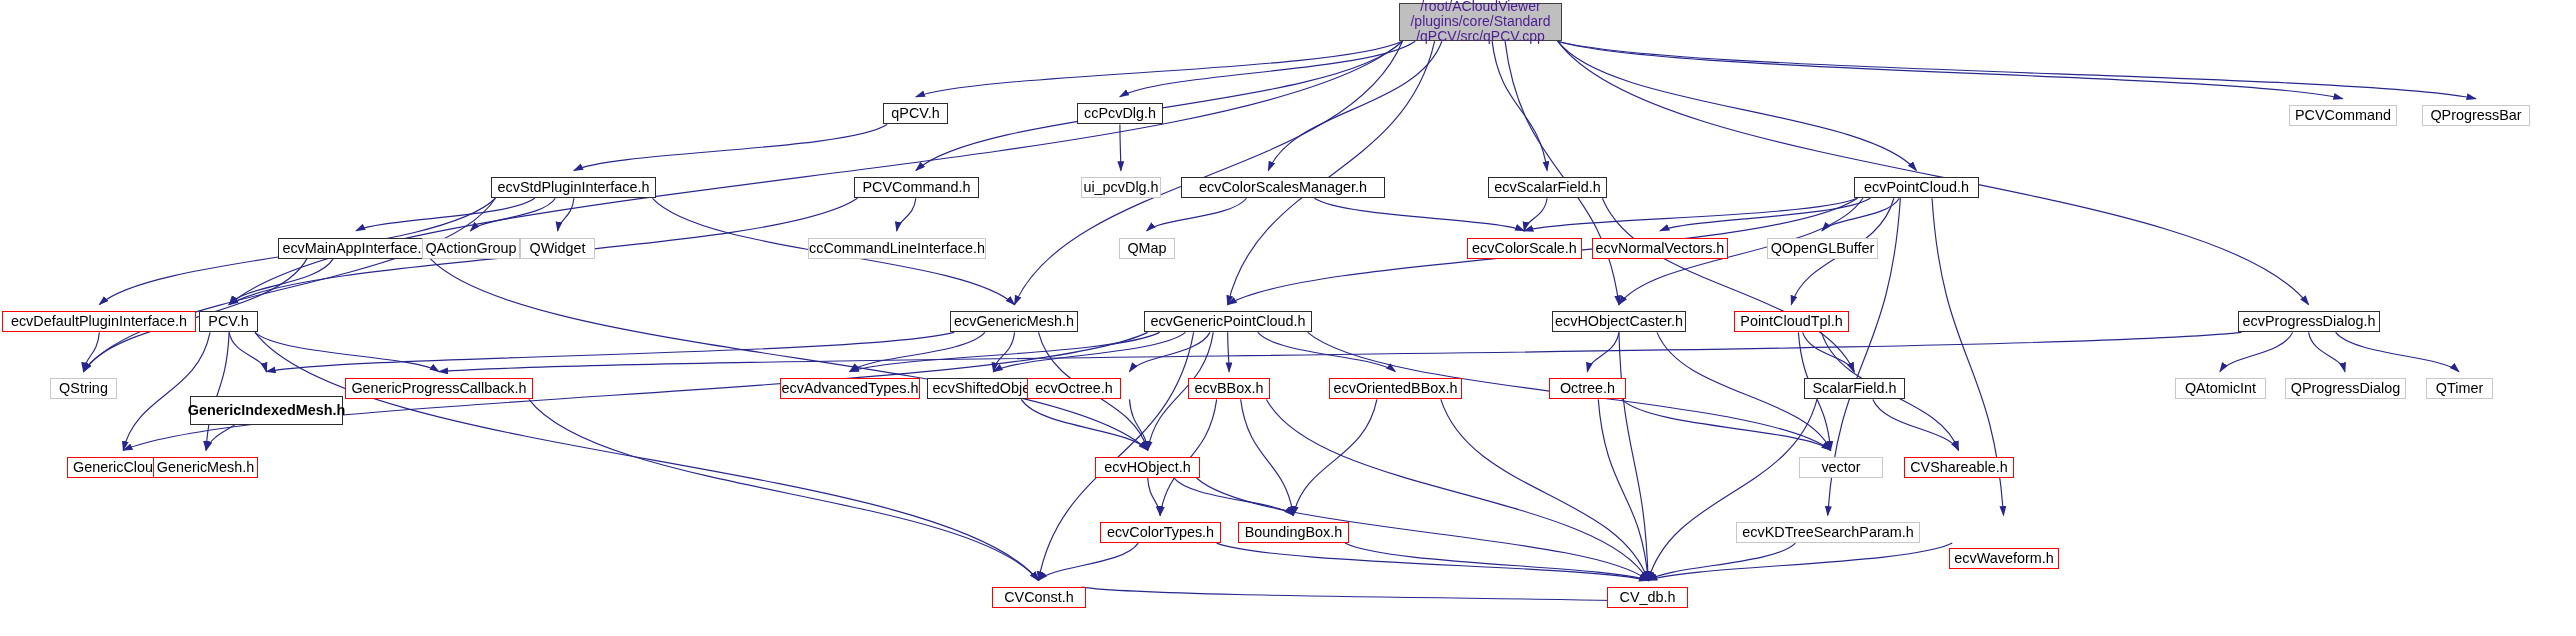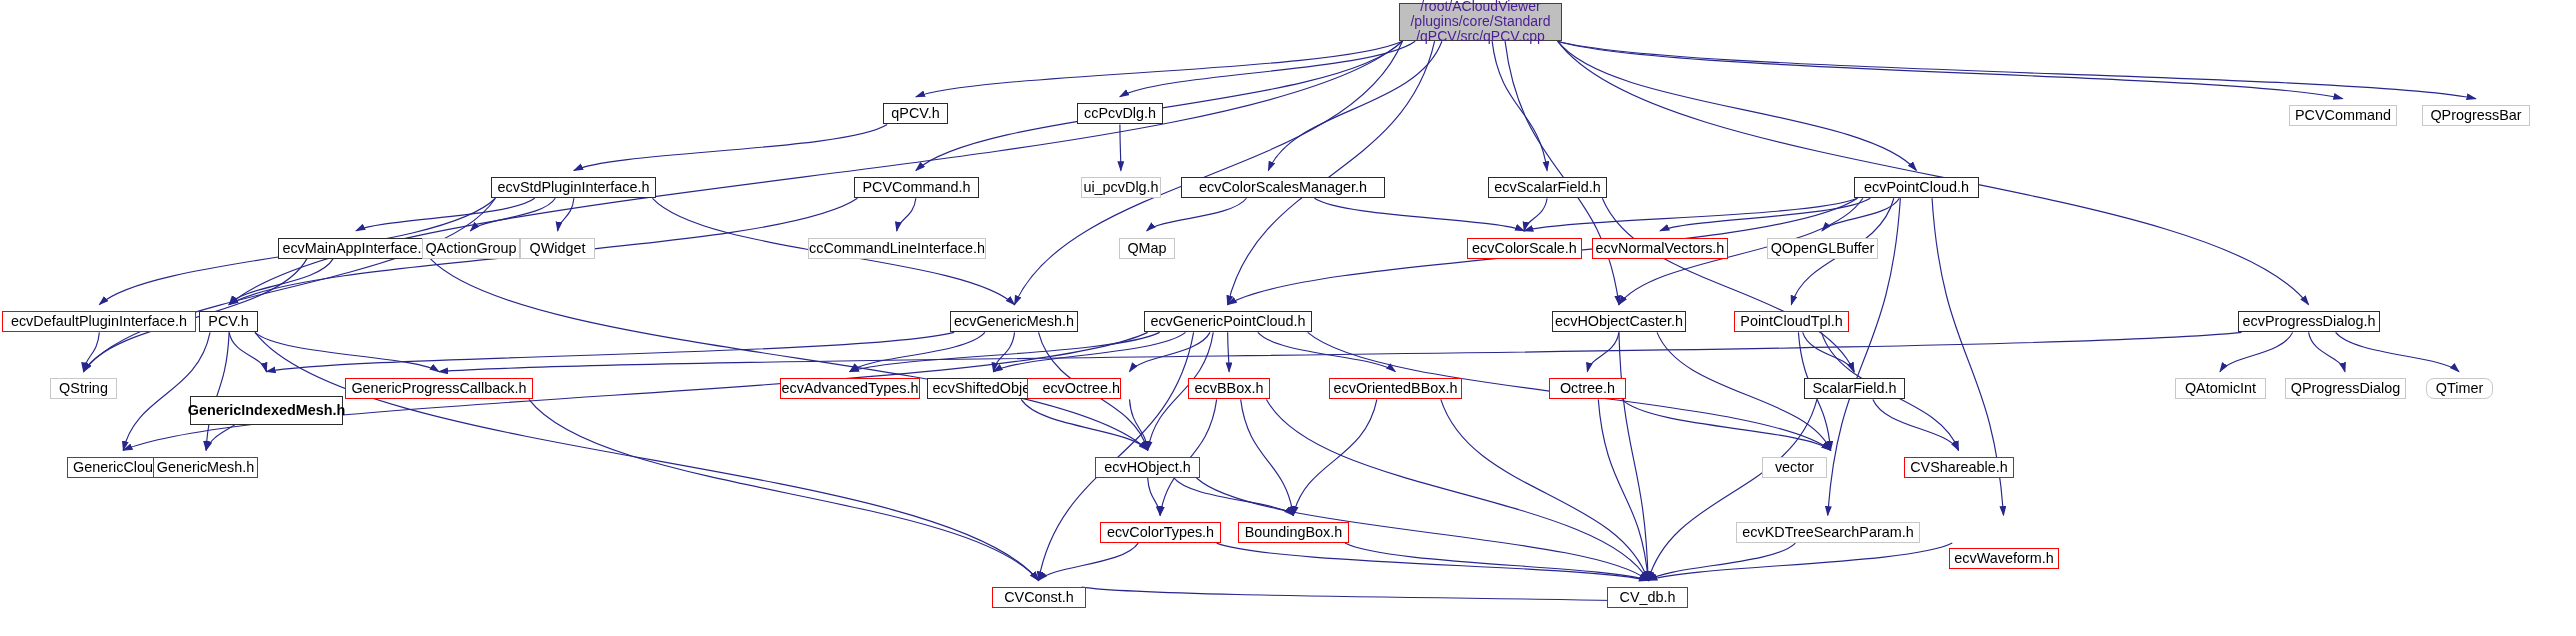--- a/index.html
+++ b/index.html
@@ -208,54 +208,54 @@
     </div>
     <div class="node n-red" id="node-GenProgCb" style="left: 345px; top: 378px; width: 188px; height: 21px;">
       <span>GenericProgressCallback.h</span>
     </div>
     <div class="node n-red" id="node-ecvAdvTypes" style="left: 780px; top: 378px; width: 140px; height: 21px;">
       <span>ecvAdvancedTypes.h</span>
     </div>
     <div class="node n-black" id="node-ecvShiftedObj" style="left: 927px; top: 378px; width: 132px; height: 21px;">
       <span>ecvShiftedObject.h</span>
     </div>
-    <div class="node n-red" id="node-ecvOctree" style="left: 1027px; top: 378px; width: 94px; height: 21px; justify-content: flex-end;">
+    <div class="node n-red" id="node-ecvOctree" style="left: 1027px; top: 378px; width: 94px; height: 21px;">
       <span>ecvOctree.h</span>
     </div>
     <div class="node n-red" id="node-ecvBBox" style="left: 1188px; top: 378px; width: 82px; height: 21px;">
       <span>ecvBBox.h</span>
     </div>
     <div class="node n-red" id="node-ecvOrientedBB" style="left: 1329px; top: 378px; width: 133px; height: 21px;">
       <span>ecvOrientedBBox.h</span>
     </div>
     <div class="node n-red" id="node-Octree" style="left: 1549px; top: 378px; width: 77px; height: 21px;">
       <span>Octree.h</span>
     </div>
     <div class="node n-black" id="node-ScalarField" style="left: 1804px; top: 378px; width: 101px; height: 21px;">
       <span>ScalarField.h</span>
     </div>
     <div class="node n-gray" id="node-QAtomicInt" style="left: 2175px; top: 378px; width: 91px; height: 21px;">
       <span>QAtomicInt</span>
     </div>
     <div class="node n-gray" id="node-QProgressDialog" style="left: 2285px; top: 378px; width: 121px; height: 21px;">
       <span>QProgressDialog</span>
     </div>
-    <div class="node n-gray" id="node-QTimer" style="left: 2426px; top: 378px; width: 67px; height: 21px; border-radius: 8px;">
+    <div class="node n-gray" id="node-QTimer" style="left: 2426px; top: 378px; width: 67px; height: 21px;">
       <span>QTimer</span>
     </div>
     <div class="node n-red" id="node-GenericCloud" style="left: 67px; top: 457px; width: 112px; height: 21px;">
       <span>GenericCloud.h</span>
     </div>
     <div class="node n-red" id="node-GenericMesh" style="left: 153px; top: 457px; width: 105px; height: 21px;">
       <span>GenericMesh.h</span>
     </div>
     <div class="node n-red" id="node-ecvHObject" style="left: 1095px; top: 457px; width: 105px; height: 21px;">
       <span>ecvHObject.h</span>
     </div>
-    <div class="node n-gray" id="node-vector" style="left: 1762px; top: 457px; width: 65px; height: 21px; justify-content: center;">
+    <div class="node n-gray" id="node-vector" style="left: 1799px; top: 457px; width: 84px; height: 21px; justify-content: center;">
       <span>vector</span>
     </div>
     <div class="node n-red" id="node-CVShareable" style="left: 1904px; top: 457px; width: 110px; height: 21px;">
       <span>CVShareable.h</span>
     </div>
     <div class="node n-red" id="node-ecvColorTypes" style="left: 1100px; top: 522px; width: 121px; height: 21px;">
       <span>ecvColorTypes.h</span>
     </div>
     <div class="node n-red" id="node-BoundingBox" style="left: 1238px; top: 522px; width: 111px; height: 21px;">
       <span>BoundingBox.h</span>

